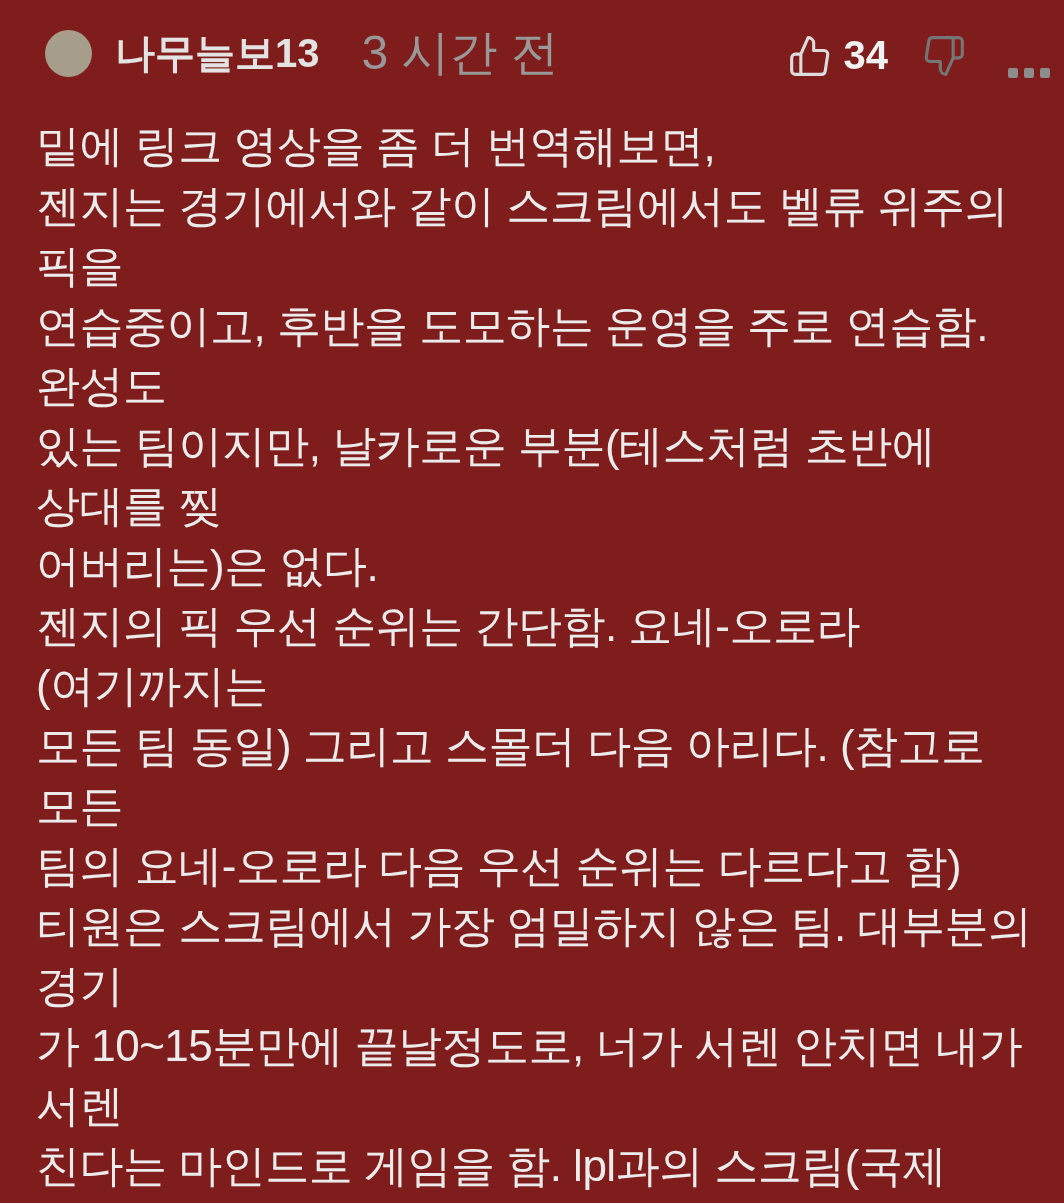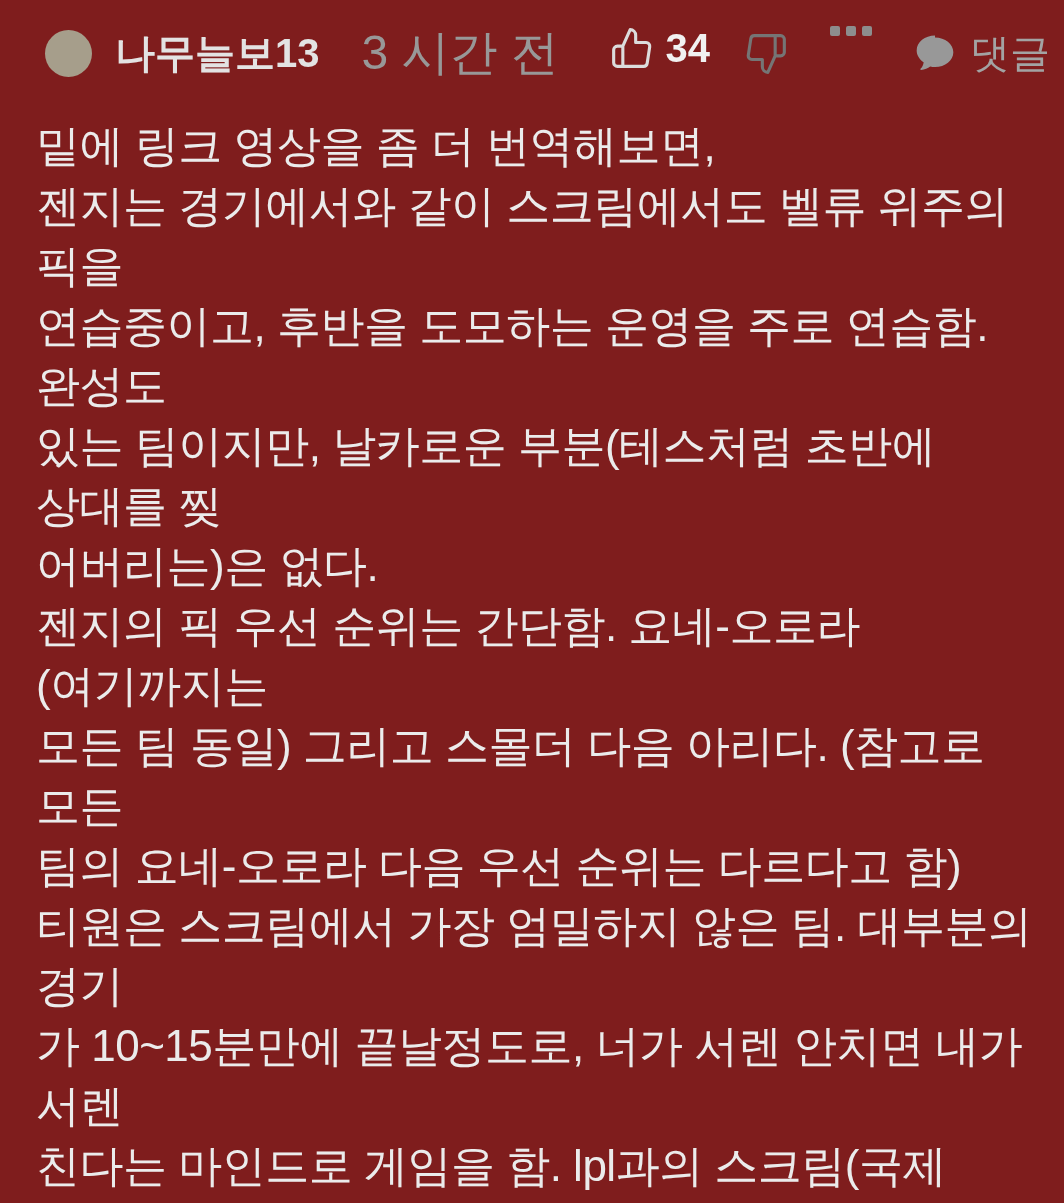--- a/index.html
+++ b/index.html
@@ -38,21 +38,21 @@
   .timestamp {
     margin-left: 42px;
     font-size: 48px;
     font-weight: 400;
     color: #989898;
     white-space: nowrap;
   }
   .actions {
     margin-left: auto;
     display: flex;
-    align-items: flex-start;
+    align-items: flex-end;
   }
   .action {
     background: none;
     border: none;
     padding: 0;
     margin: 0;
     display: flex;
     align-items: center;
     cursor: pointer;
     font-family: inherit;
@@ -128,28 +128,20 @@
       </button>
 
       <button class="action more">
         <span class="dots">
             <i></i>
             <i></i>
             <i></i>
           </span>
       </button>
 
-      <button class="action reply">
-        <span class="icon icon-bubble">
-          <svg viewBox="0 0 24 24" fill="currentColor">
-            <path d="M12 2.5c-5.5 0-10 3.6-10 8.1 0 2.6 1.5 4.9 3.8 6.4-.1 1.3-.7 2.6-1.7 3.6-.25.25-.05.7.3.67 2-.15 3.7-.9 5-1.9.84.2 1.7.33 2.6.33 5.5 0 10-3.6 10-8.1s-4.5-8.1-10-8.1z"></path>
-          </svg>
-        </span>
-        <span class="reply-label">댓글</span>
-      </button>
 
     </div>
   </div>
 
   <div class="body-text">밑에 링크 영상을 좀 더 번역해보면,
 젠지는 경기에서와 같이 스크림에서도 벨류 위주의 픽을
 연습중이고, 후반을 도모하는 운영을 주로 연습함. 완성도
 있는 팀이지만, 날카로운 부분(테스처럼 초반에 상대를 찢
 어버리는)은 없다.
 젠지의 픽 우선 순위는 간단함. 요네-오로라 (여기까지는

